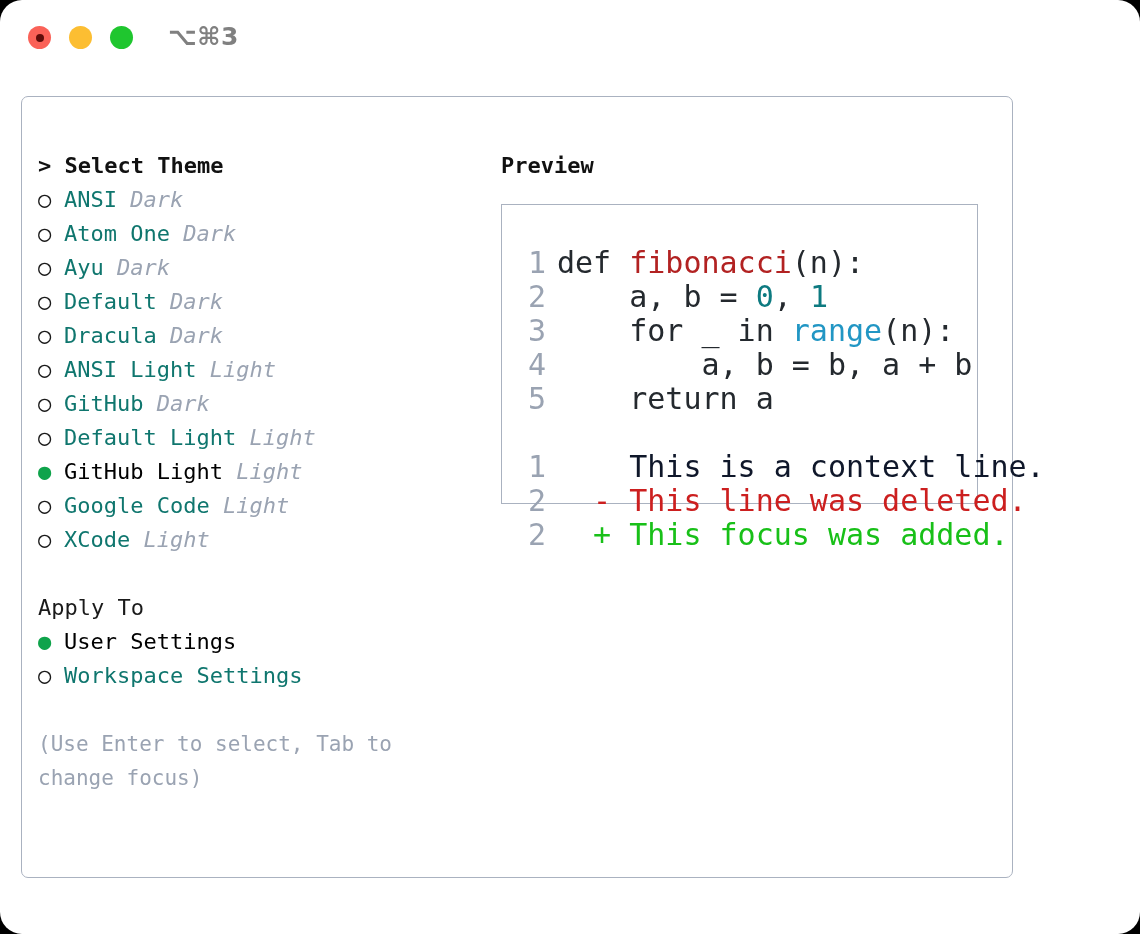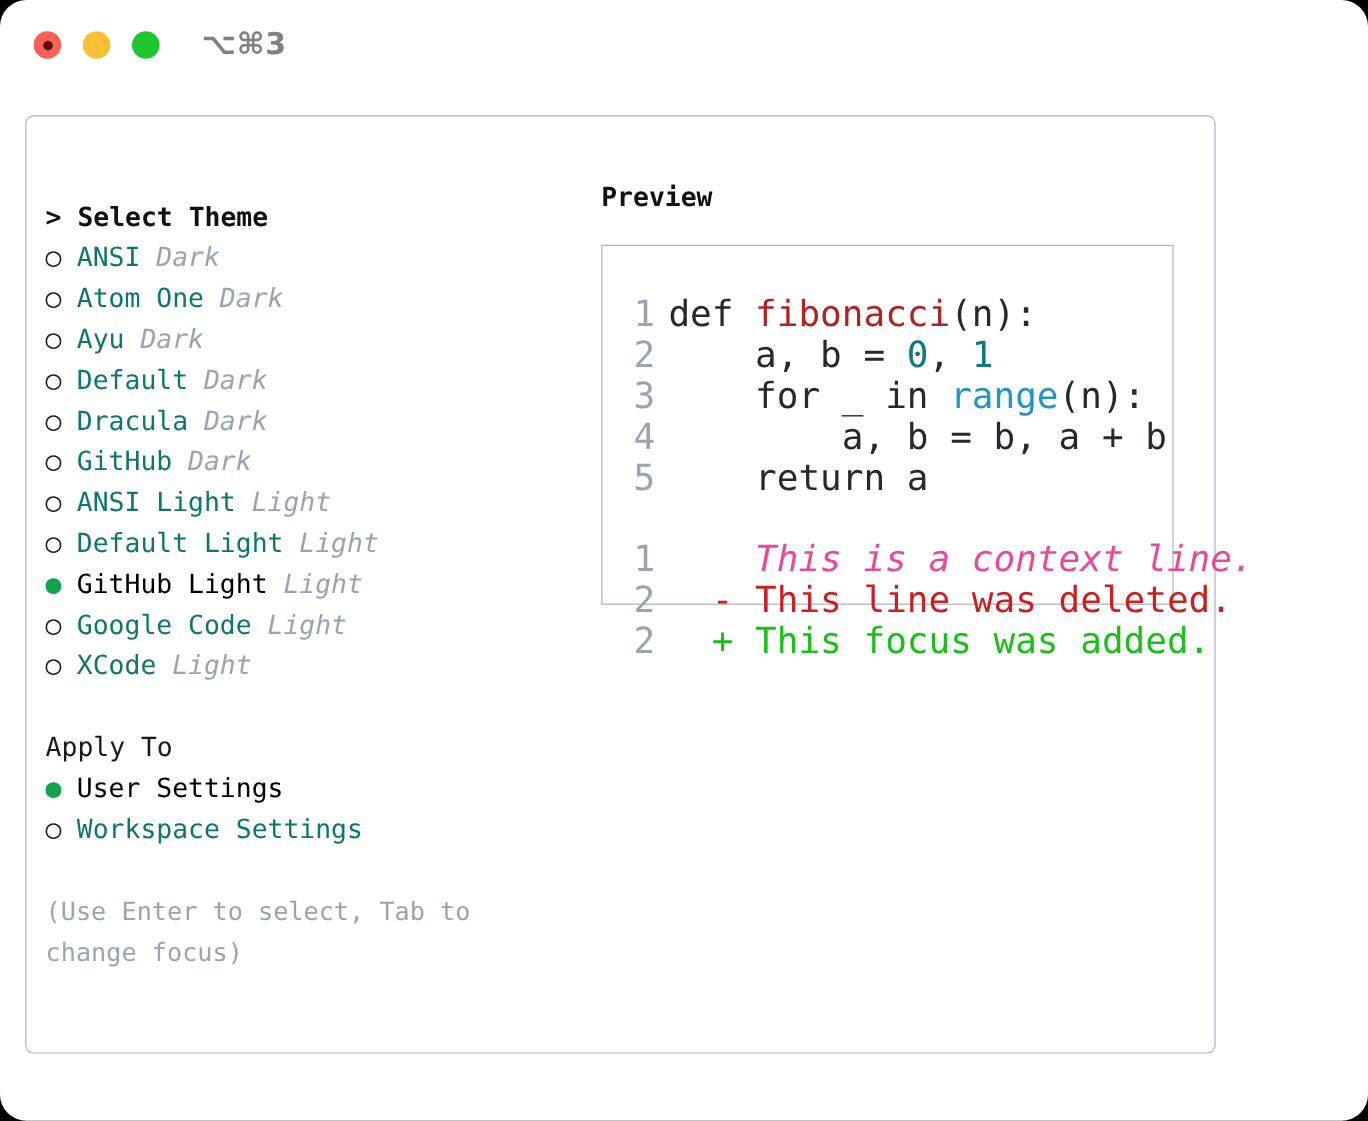--- a/index.html
+++ b/index.html
@@ -82,21 +82,20 @@
     box-sizing: border-box;
     background: #ffffff;
   }
 
   
   .left-col {
     position: absolute;
     left: 16px;
     top: 52px;
     width: 430px;
-    margin-top: 16px;
   }
   .right-col {
     position: absolute;
     left: 479px;
     top: 52px;
     width: 490px;
   }
 
   .section-header {
     font-size: 22px;
@@ -167,21 +166,21 @@
     color: #9aa3b2;
     display: inline-block;
     width: 26px;
     text-align: right;
     margin-right: 11px;
   }
   .tok-fn     { color: #b22222; }
   .tok-num    { color: #0d7a80; }
   .tok-kwfn   { color: #2196c4; }
   .blank-line { height: 34px; }
-  .diff-ctx   { color: #ec4899; font-style: italic; }
+  .diff-ctx   { color: #0f172a; }
   .diff-del   { color: #cc1f1f; }
   .diff-add   { color: #18c018; }
 </style>
 </head>
 <body>
 
 <div class="window">
 
   <div class="titlebar">
     <div class="dots">
@@ -195,22 +194,22 @@
   <div class="panel">
 
     <div class="left-col">
       <div class="section-header">&gt; Select Theme</div>
       <div id="theme-list">
           <div class="option-row"><span class="bullet">○</span><span class="opt-name">ANSI</span><span class="opt-badge"> Dark</span></div>
           <div class="option-row"><span class="bullet">○</span><span class="opt-name">Atom One</span><span class="opt-badge"> Dark</span></div>
           <div class="option-row"><span class="bullet">○</span><span class="opt-name">Ayu</span><span class="opt-badge"> Dark</span></div>
           <div class="option-row"><span class="bullet">○</span><span class="opt-name">Default</span><span class="opt-badge"> Dark</span></div>
           <div class="option-row"><span class="bullet">○</span><span class="opt-name">Dracula</span><span class="opt-badge"> Dark</span></div>
+          <div class="option-row"><span class="bullet">○</span><span class="opt-name">ANSI Light</span><span class="opt-badge"> Light</span></div>
           <div class="option-row"><span class="bullet">○</span><span class="opt-name">GitHub</span><span class="opt-badge"> Dark</span></div>
-          <div class="option-row"><span class="bullet">○</span><span class="opt-name">ANSI Light</span><span class="opt-badge"> Light</span></div>
           <div class="option-row"><span class="bullet">○</span><span class="opt-name">Default Light</span><span class="opt-badge"> Light</span></div>
           <div class="option-row selected"><span class="bullet sel">●</span><span class="opt-name">GitHub Light</span><span class="opt-badge"> Light</span></div>
           <div class="option-row"><span class="bullet">○</span><span class="opt-name">Google Code</span><span class="opt-badge"> Light</span></div>
           <div class="option-row"><span class="bullet">○</span><span class="opt-name">XCode</span><span class="opt-badge"> Light</span></div>
         </div>
 
       <div class="spacer-sm"></div>
 
       <div class="section-header-plain">Apply To</div>
       <div id="apply-list">

